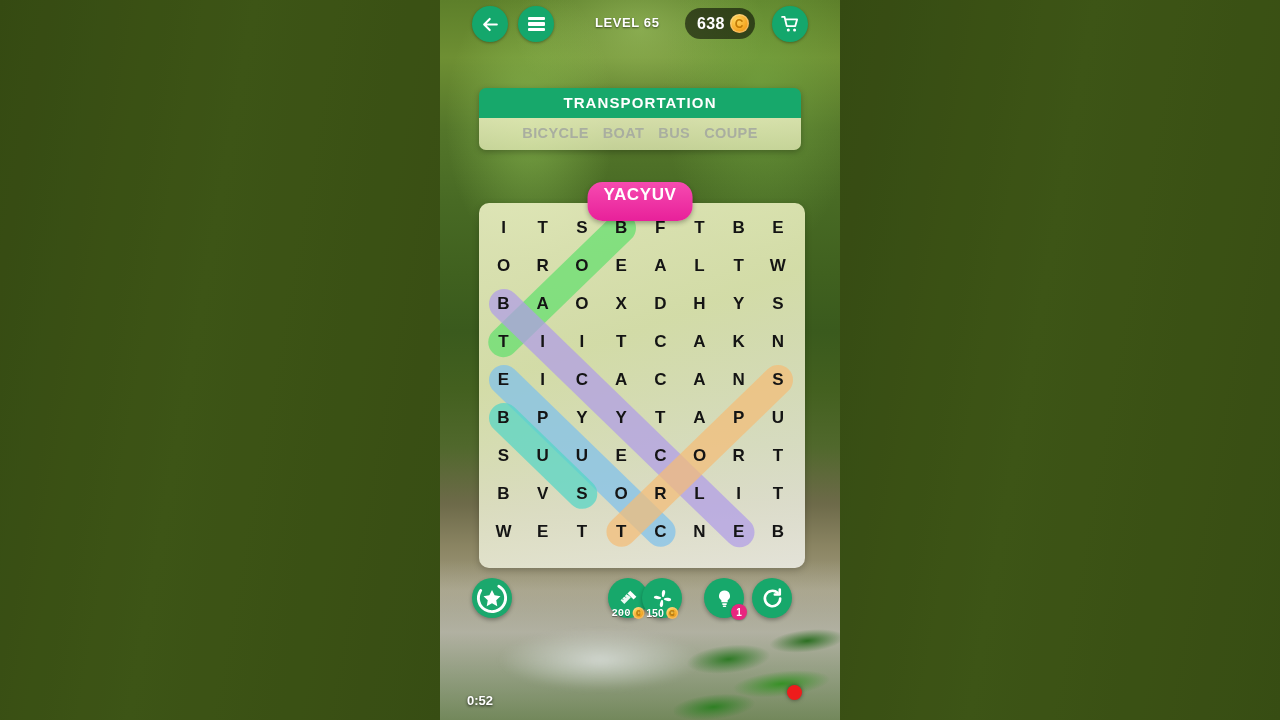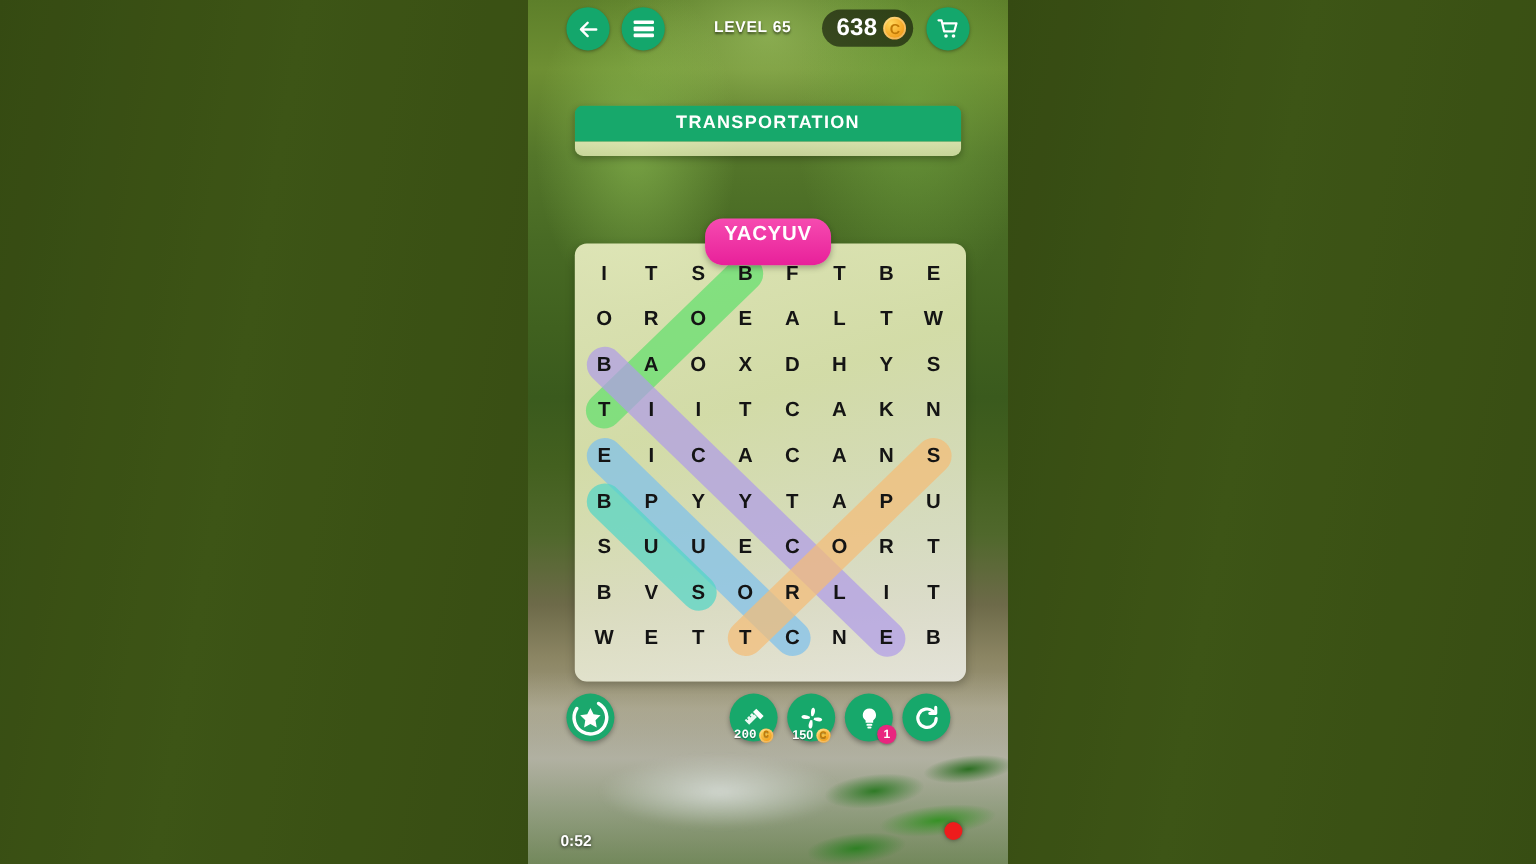--- a/index.html
+++ b/index.html
@@ -92,21 +92,21 @@
     text-shadow: 0 1px 2px rgba(0,0,0,.55);
     white-space:nowrap;
   }
   .coin-pill {
     position:absolute; left:245px; top:8px;
     height:31px; padding:0 6px 0 12px;
     background: rgba(0,0,0,.55);
     border-radius:16px;
     display:flex; align-items:center; gap:5px;
   }
-  .coin-count { color:#fff; font-size:20px; font-weight:700; letter-spacing:.3px; }
+  .coin-count { color:#fff; font-size:16px; font-weight:700; letter-spacing:.3px; }
   .coin {
     width:19px; height:19px; border-radius:50%;
     background: radial-gradient(circle at 35% 30%, #ffd65a, #f5a623 60%, #d98712 100%);
     box-shadow: inset 0 0 0 1.5px rgba(255,255,255,.28);
     display:flex; align-items:center; justify-content:center;
     color:#c17a06; font-size:12px; font-weight:700; line-height:1;
   }
 
   
   .words-panel {
@@ -168,21 +168,21 @@
   .tool {
     position:absolute; top:0;
     width:40px; height:40px; border-radius:50%;
     background:#17a86b;
     display:flex; align-items:center; justify-content:center;
     box-shadow:0 2px 4px rgba(0,0,0,.32);
     cursor:pointer;
   }
   .tool.star { left:32px; background:#1ba86d; }
   .tool.torch { left:168px;font-family:Liberation Mono, monospace; }
-  .tool.blast { left:216px; }
+  .tool.blast { left:202px; }
   .tool.hint  { left:264px; }
   .tool.refresh { left:312px; }
   .price {
     position:absolute; bottom:-1px; left:50%; transform:translateX(-50%);
     display:flex; align-items:center; gap:2px;
     font-size:10.5px; font-weight:700; color:#fff;
     text-shadow:0 1px 1px rgba(0,0,0,.4);
     white-space:nowrap;
   }
   .price .coin { width:12px; height:12px; font-size:8px; }
@@ -248,20 +248,26 @@
           <path d="M2.5 3.5h3l2.6 11h10.2l2.2-8H7" fill="none" stroke="#fff" stroke-width="2.2" stroke-linecap="round" stroke-linejoin="round"></path>
           <circle cx="10" cy="19.2" r="1.8" fill="#fff"></circle>
           <circle cx="17.5" cy="19.2" r="1.8" fill="#fff"></circle>
         </svg>
       </div>
     </div>
 
     <div class="words-panel">
       <div class="words-title">TRANSPORTATION</div>
       <div class="words-body">
+        <div class="words-row">
+          <span class="word found">BICYCLE</span>
+          <span class="word found">BOAT</span>
+          <span class="word found">BUS</span>
+          <span class="word found">COUPE</span>
+        </div>
       </div>
     </div>
 
     <div class="guess-bubble">YACYUV</div>
 
     <div class="grid-panel">
       <div class="grid-inner" id="grid-inner">
           <div class="hl" style="left: 127.2px; top: 10px; width: 193.786px; background: rgb(99, 223, 110); transform: rotate(135.891deg);"></div>
           <div class="hl" style="left: 9.6px; top: 86px; width: 357.571px; background: rgb(176, 156, 232); transform: rotate(44.1095deg);"></div>
           <div class="hl" style="left: 9.6px; top: 162px; width: 248.381px; background: rgb(126, 192, 236); transform: rotate(44.1095deg);"></div>

